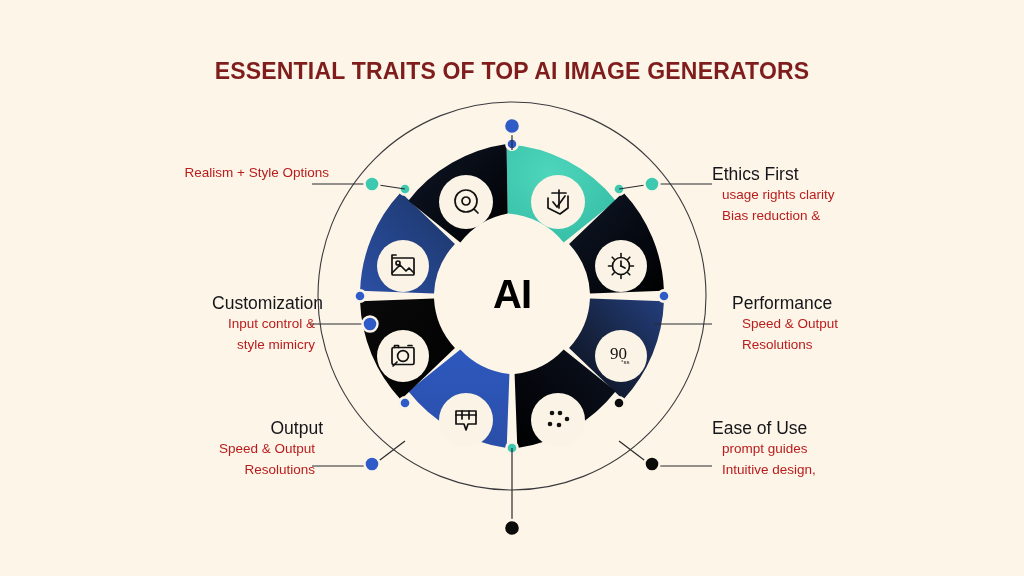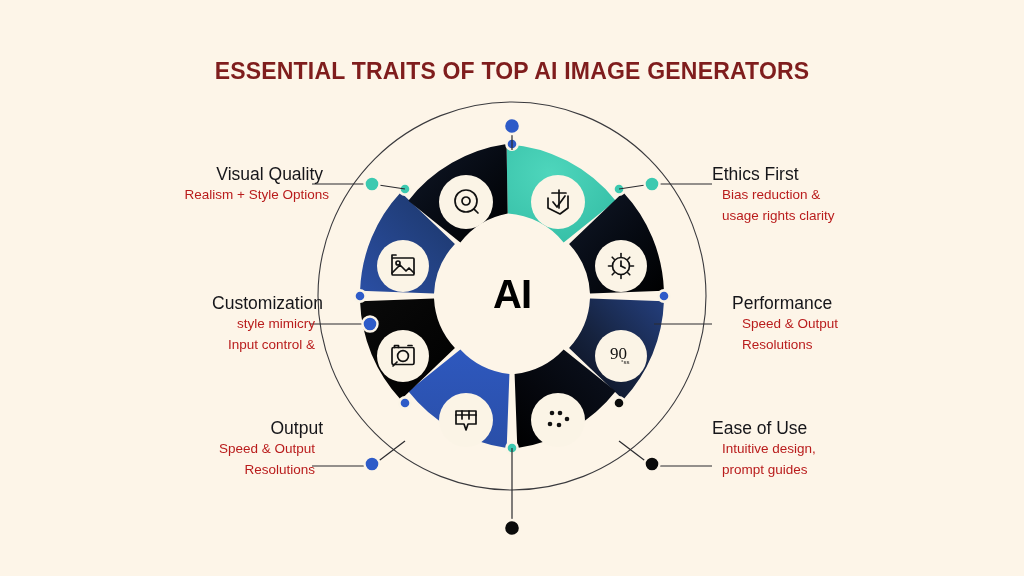--- a/index.html
+++ b/index.html
@@ -320,47 +320,46 @@
       <circle cx="652" cy="184" r="7.5" fill="#3CC9B0"></circle>
       <circle cx="370" cy="324" r="7.5" fill="#2E5BC8"></circle>
       <circle cx="372" cy="464" r="7.5" fill="#2E5BC8"></circle>
       <circle cx="652" cy="464" r="7.5" fill="#0B0B0B"></circle>
       <circle cx="512" cy="126" r="8" fill="#2E5BC8"></circle>
       <circle cx="512" cy="528" r="8" fill="#0B0B0B"></circle>
     </g>
   </svg>
 
   <div class="label-block" id="lbl-visual-quality">
-    <div class="label-title">Visual Quality</div>
     <div class="label-sub">Realism + Style Options</div>
   </div>
 
   <div class="label-block" id="lbl-customization">
     <div class="label-title">Customization</div>
+    <div class="label-sub">Input control &amp;</div>
     <div class="label-sub">style mimicry</div>
-    <div class="label-sub">Input control &amp;</div>
   </div>
 
   <div class="label-block" id="lbl-pricing">
     <div class="label-title">Output</div>
     <div class="label-sub">Speed &amp; Output</div>
     <div class="label-sub">Resolutions</div>
   </div>
 
   <div class="label-block" id="lbl-ethics-first">
     <div class="label-title">Ethics First</div>
+    <div class="label-sub">usage rights clarity</div>
     <div class="label-sub">Bias reduction &amp;</div>
-    <div class="label-sub">usage rights clarity</div>
   </div>
 
   <div class="label-block" id="lbl-performance">
     <div class="label-title">Performance</div>
     <div class="label-sub">Speed &amp; Output</div>
     <div class="label-sub">Resolutions</div>
   </div>
 
   <div class="label-block" id="lbl-ease-of-use">
     <div class="label-title">Ease of Use</div>
+    <div class="label-sub">prompt guides</div>
     <div class="label-sub">Intuitive design,</div>
-    <div class="label-sub">prompt guides</div>
   </div>
 
 </div>
 
 </body></html>

